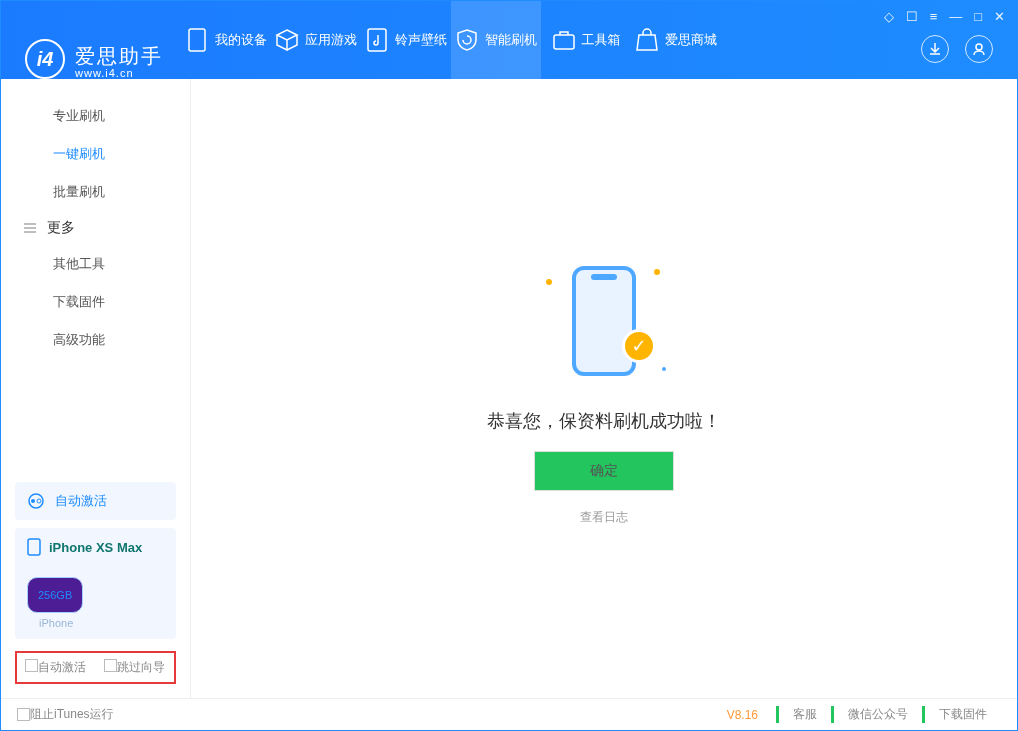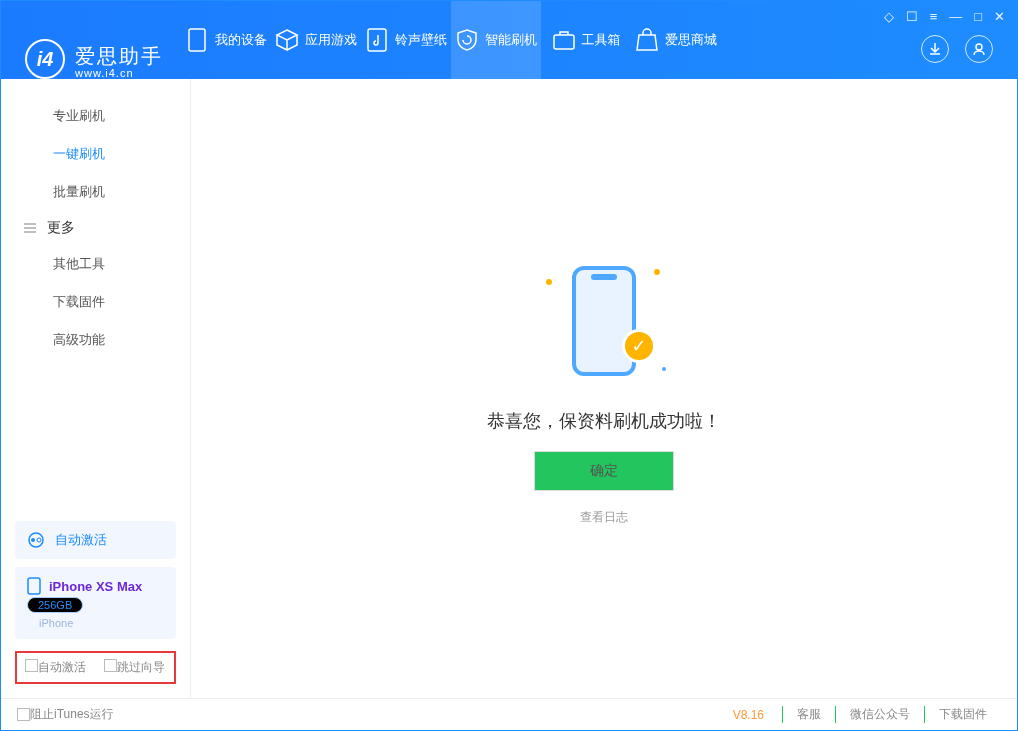--- a/index.html
+++ b/index.html
@@ -26,22 +26,22 @@
 
 .body { display: flex; height: calc(100% - 78px - 32px); }
 .sidebar { width: 190px; border-right: 1px solid #eee; padding-top: 18px; display:flex; flex-direction:column; }
 .side-group-title { display:flex; align-items:center; gap:10px; padding: 8px 22px; font-size: 14px; color:#333; }
 .side-item { padding: 10px 22px 10px 52px; font-size: 13px; color:#555; cursor:pointer; }
 .side-item.active { color:#1e8cff; }
 
 .side-bottom { margin-top:auto; }
 .mode-card, .device-card { margin: 8px 14px; background:#f2f7ff; border-radius:4px; padding:10px 12px; font-size:13px; color:#1e8cff; }
 .mode-card { display:flex; align-items:center; gap:10px; }
-.device-card .dname { font-weight:600; color:#6d28d9; }
-.device-card .dcap { display:inline-block; margin-top:2px; font-size:11px; color:#1e8cff; border:1px solid #a8d0ff; border-radius:10px; padding:1px 10px; background:#000000; }
+.device-card .dname { font-weight:600; color:#0f766e; }
+.device-card .dcap { display:inline-block; margin-top:21px; font-size:11px; color:#1e8cff; border:1px solid #a8d0ff; border-radius:10px; padding:11px 10px; background:#4c1d95; }
 .device-card .dtype { font-size:11px; color:#9ab6d6; margin-top:4px;padding-left:12px; }
 
 .check-row { margin:12px 14px 14px; display:flex; gap:18px; font-size:12px; color:#888; border:2px solid #e63a3a; padding:6px 8px; }
 .ck { display:flex; align-items:flex-start; gap:0; cursor:pointer; }
 .ckbox { width:13px; height:13px; border:1px solid #bbb; display:inline-block; }
 
 
 .main { flex:1; display:flex; flex-direction:column; align-items:center; justify-content:center; gap:18px; }
 .illus { width:140px; height:140px; position:relative; display:flex; align-items:center; justify-content:center; }
 .phone { width:64px; height:110px; border:4px solid #4ea8ff; border-radius:12px; background:#e8f3ff; position:relative; }
@@ -52,21 +52,21 @@
 
 .success-text { font-size:18px; color:#333; }
 .ok-btn { width:140px; height:40px; border:1px solid #ddd; background:#22c55e; font-size:14px; color:#555; cursor:pointer; }
 .log-link { font-size:12px; color:#999; cursor:pointer; }
 
 
 .footer { height:32px; border-top:1px solid #eee; display:flex; align-items:center; font-size:12px; color:#888; padding:0 16px; }
 .footer .fck { display:flex; align-items:center; cursor:pointer; }
 .footer .spacer { flex:1; }
 .footer .ver { color:#ff9a3a; margin-right:18px; }
-.footer .flink { color:#888; padding:0 14px; border-left:1px solid #22c55e; cursor:pointer; }
+.footer .flink { color:#888; padding:0 14px; border-left:3px solid #22c55e; cursor:pointer; }
 .footer .flink:first-of-type { border-left:1px solid #ddd; }
 
 svg { display:block; }
 </style>
 </head>
 <body>
 
 <div class="header">
   <div class="logo-block">
     <div class="logo-circle">i4</div>

